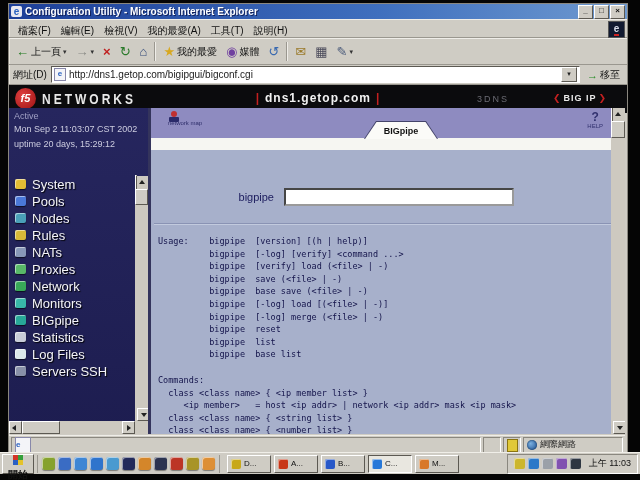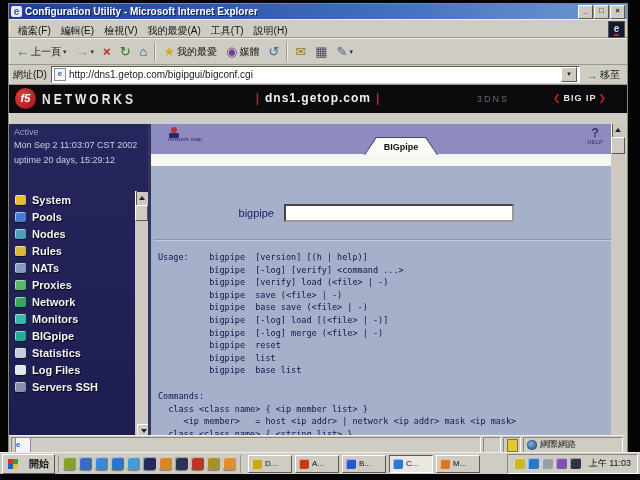--- a/index.html
+++ b/index.html
@@ -52,29 +52,29 @@
            font-style:italic;font-weight:bold;font-size:11px;text-align:center;line-height:21px;}
   .networks{position:absolute;left:33px;top:7px;color:#e8e8e8;font-size:12px;font-weight:bold;
             letter-spacing:3px;transform:scaleY(1.15);}
   .hostname{position:absolute;left:0;right:0;top:6px;text-align:center;color:#f2f2f2;
             font-size:12px;font-weight:bold;letter-spacing:1px;}
   .rbr{color:#c32020;font-weight:bold;padding:0 5px;}
   .dns-label{position:absolute;right:118px;top:9px;color:#6a6a72;font-size:9px;letter-spacing:2px;}
   .bigip-label{position:absolute;right:18px;top:8px;color:#e8e8e8;font-size:9px;font-weight:bold;letter-spacing:1px;}
   .rmark{color:#c32020;font-weight:bold;padding:0 2px;}
   
-  .frames{position:absolute;left:0;top:120px;width:616px;height:326px;display:flex;}
+  .frames{position:absolute;left:0;top:104px;width:616px;height:326px;display:flex;}
   .sidebar{width:139px;height:100%;background:linear-gradient(180deg,#26265e,#1d1d50);position:relative;overflow:hidden;}
   .sb-status{padding:3px 5px 0 5px;}
   .sb-active{font-size:9px;color:#a0a0c4;margin-bottom:3px;}
   .sb-date,.sb-uptime{font-size:9px;color:#ccccdf;margin-bottom:4px;line-height:11px;}
   .sb-menu{position:absolute;left:6px;top:68px;right:14px;}
   .sb-item{display:flex;align-items:center;height:16px;margin-bottom:1px;gap:6px;}
   .sb-ic{width:11px;height:10px;border-radius:2px;flex:none;box-shadow:inset 1px 1px 0 rgba(255,255,255,.5),0 1px 1px rgba(0,0,0,.6);}
-  .sb-lb{font-size:11px;font-weight:bold;color:#f4f4f8;white-space:nowrap;text-shadow:1px 1px 1px #000;}
+  .sb-lb{font-size:13px;font-weight:normal;color:#f4f4f8;white-space:nowrap;text-shadow:1px 1px 1px #000;}
   
   .sbar{background:#cdc9c0;position:absolute;}
   .sb-v{right:0;top:68px;bottom:13px;width:13px;}
   .sb-h{left:0;bottom:0;height:13px;right:13px;display:flex;justify-content:space-between;}
   .corner{position:absolute;right:0;bottom:0;width:13px;height:13px;background:#cdc9c0;}
   .sc-btn{width:13px;height:13px;background:#cfccc4;border:1px solid;border-color:#fff #5c5952 #5c5952 #fff;
           position:relative;box-sizing:border-box;flex:none;}
   .tri{position:absolute;width:0;height:0;border:3px solid transparent;}
   .tri.up{left:3px;top:4px;border-bottom:4px solid #222;border-top:none;}
   .tri.down{left:3px;top:4px;border-top:4px solid #222;border-bottom:none;}
@@ -123,22 +123,22 @@
   .st-doc{width:14px;height:14px;display:flex;align-items:center;}
   .st-zone{width:92px;height:14px;border:1px solid;border-color:#8a877f #fff #fff #8a877f;
            display:flex;align-items:center;gap:3px;padding:0 3px;}
   .globe{width:10px;height:10px;border-radius:50%;background:radial-gradient(circle at 35% 35%,#7ab0e0,#1c4f90);
          box-shadow:inset 0 0 2px #0a2a50;flex:none;}
   .ydoc{width:9px;height:11px;background:#e0c838;border:1px solid #8a7410;flex:none;}
   .zone-lb{font-size:9px;color:#222;white-space:nowrap;}
   
   .taskbar{position:absolute;left:0;top:452px;width:640px;height:22px;background:#cfccc4;
            border-top:1px solid #f0eee8;display:flex;align-items:center;padding:0 2px;box-sizing:border-box;gap:3px;}
-  .start{display:flex;align-items:center;gap:11px;height:18px;padding:0 5px;background:#cfccc4;
-         border:1px solid;border-color:#fff #5c5952 #5c5952 #fff;}
+  .start{display:flex;align-items:center;gap:3px;height:18px;padding:0 5px;background:#cfccc4;
+         border:1px solid;border-color:#fff #5c5952 #5c5952 #fff;flex-direction:column;}
   .winlogo{width:10px;height:10px;display:grid;grid-template-columns:5px 5px;grid-template-rows:5px 5px;}
   .winlogo b{display:block;}
   .wl1{background:#d23527;}.wl2{background:#35a03a;}.wl3{background:#2a5fc4;}.wl4{background:#e4c32a;}
   .start-lb{font-size:10px;font-weight:bold;color:#111;}
   .ql{display:flex;align-items:center;gap:3px;padding:0 4px;border-left:1px solid #9a978f;border-right:1px solid #9a978f;height:18px;}
   .ql-ic{width:13px;height:13px;border-radius:3px;box-shadow:inset 1px 1px 0 rgba(255,255,255,.55),0 1px 1px rgba(0,0,0,.4);}
   .tasks{display:flex;align-items:center;gap:3px;flex:1;padding-left:4px;}
   .task-btn{width:44px;height:18px;background:#cfccc4;border:1px solid;border-color:#fff #5c5952 #5c5952 #fff;
             display:flex;align-items:center;gap:3px;padding:0 3px;box-sizing:border-box;}
   .task-btn.active{background:#e9e7e0;border-color:#5c5952 #fff #fff #5c5952;}

